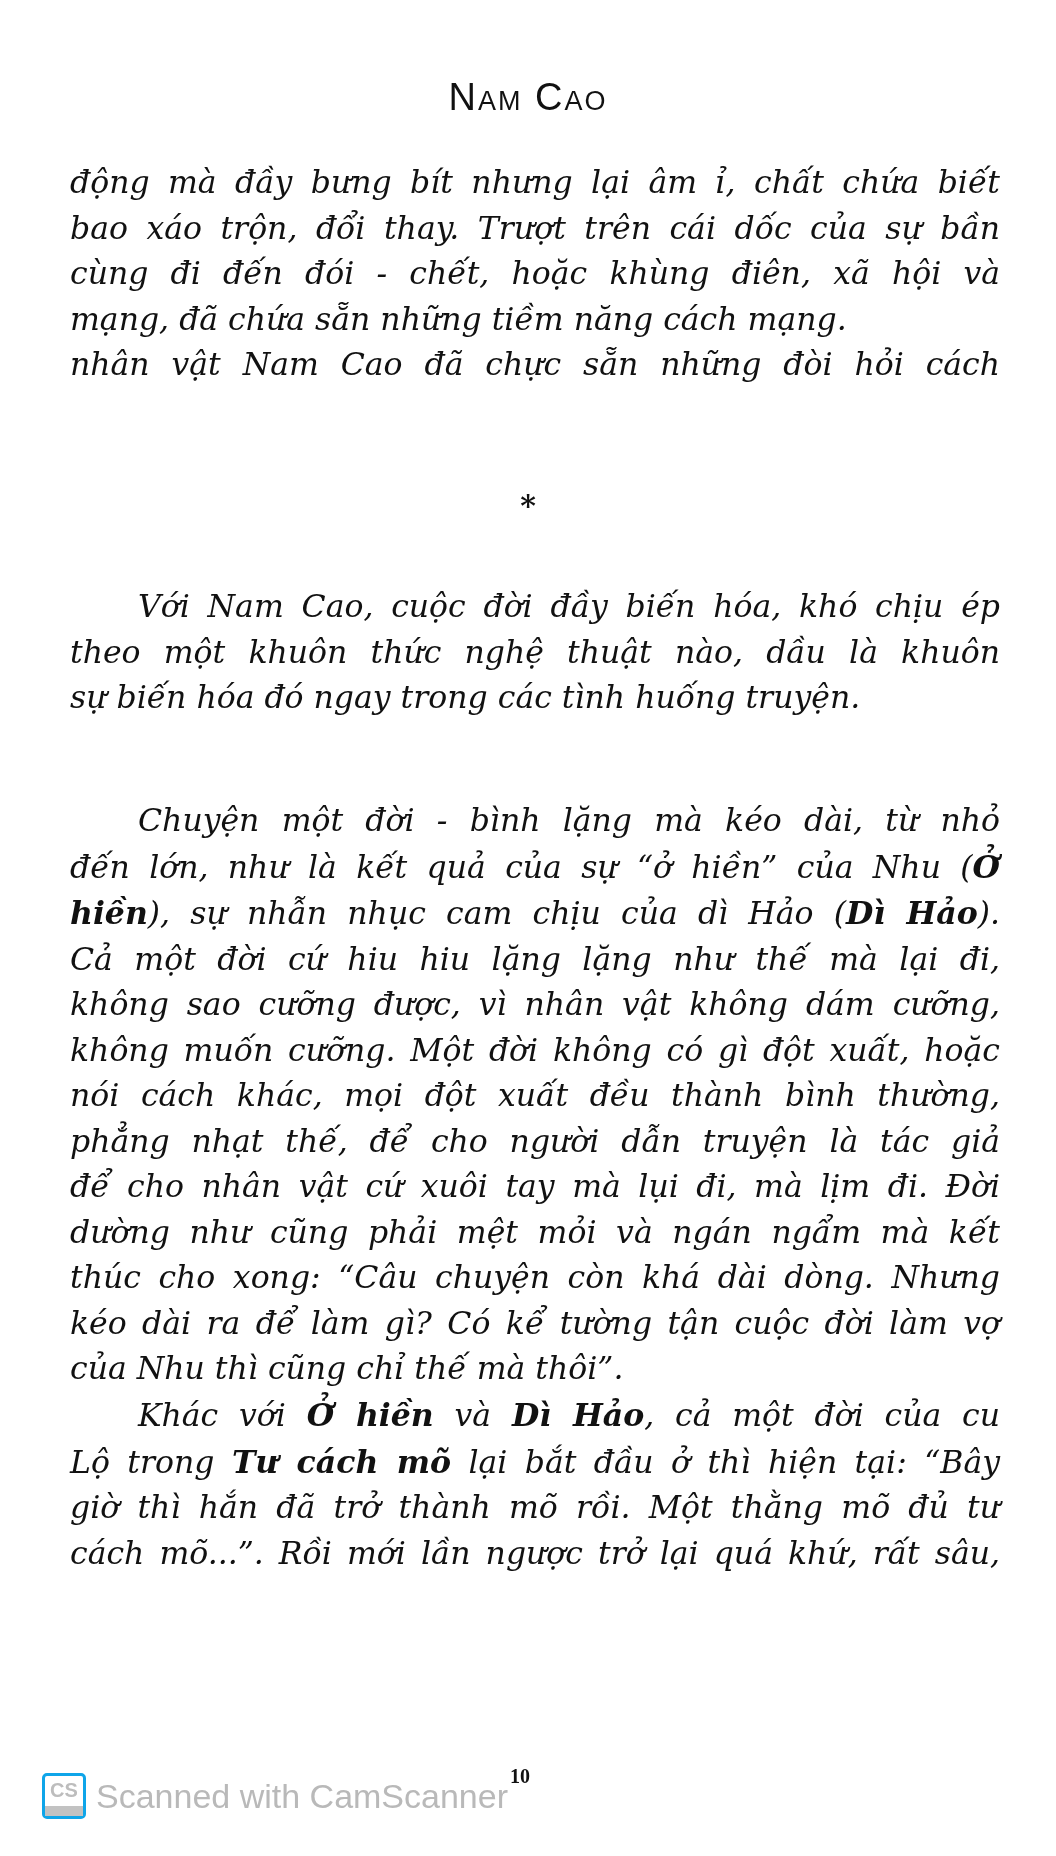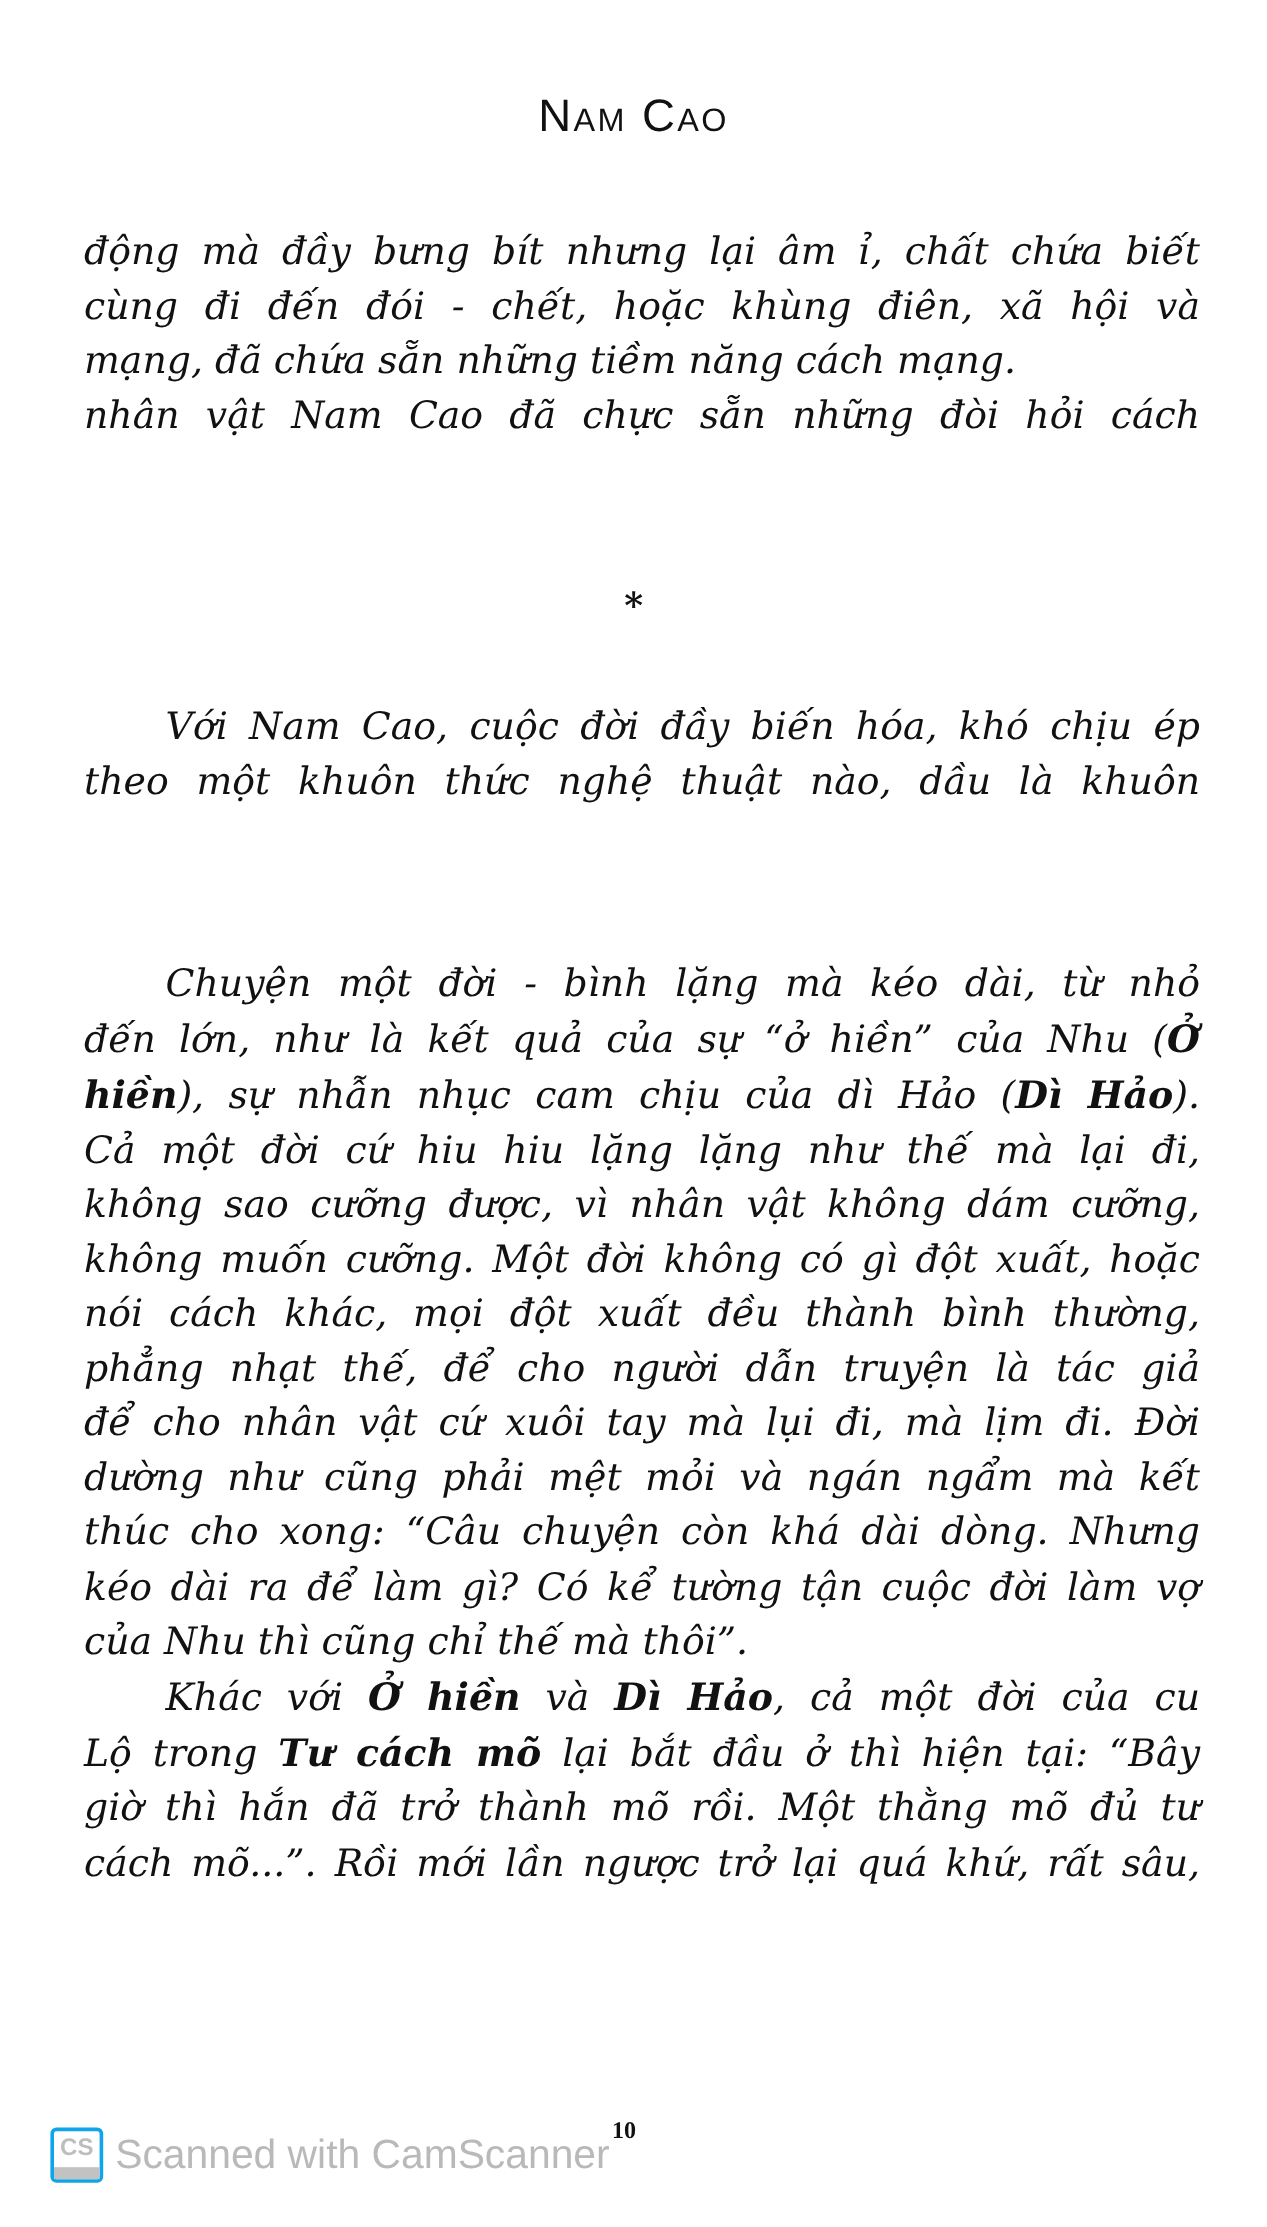--- a/index.html
+++ b/index.html
@@ -50,32 +50,34 @@
   }
   .cs-logo::after {
     content: ""; position: absolute; bottom: 0; left: 0; right: 0; height: 10px; background: #c2c2c2;
   }
 </style>
 </head>
 <body>
 
 <div class="header">Nam Cao</div>
 
-<div class="body-text" style="top:160px;margin-top:28px;">
+<div class="body-text" style="top:160px;">
   <span class="line">động mà đầy bưng bít nhưng lại âm ỉ, chất chứa biết</span>
+  <span class="line">bao xáo trộn, đổi thay. Trượt trên cái dốc của sự bần</span>
   <span class="line">cùng đi đến đói - chết, hoặc khùng điên, xã hội và</span>
   <span class="line last">mạng, đã chứa sẵn những tiềm năng cách mạng.</span>
   <span class="line">nhân vật Nam Cao đã chực sẵn những đòi hỏi cách</span>
 </div>
 
 <div class="star">*</div>
 
 <div class="body-text" style="top:584px;">
   <span class="line indent">Với Nam Cao, cuộc đời đầy biến hóa, khó chịu ép</span>
   <span class="line">theo một khuôn thức nghệ thuật nào, dầu là khuôn</span>
+  <span class="line last">sự biến hóa đó ngay trong các tình huống truyện.</span>
 </div>
 
 <div class="body-text" style="top:798px;">
   <span class="line indent">Chuyện một đời - bình lặng mà kéo dài, từ nhỏ</span>
   <span class="line"><span>đến lớn, như là kết quả của sự “ở hiền” của Nhu (</span><b>Ở</b></span>
   <span class="line"><b>hiền</b><span>), sự nhẫn nhục cam chịu của dì Hảo (</span><b>Dì Hảo</b><span>).</span></span>
   <span class="line">Cả một đời cứ hiu hiu lặng lặng như thế mà lại đi,</span>
   <span class="line">không sao cưỡng được, vì nhân vật không dám cưỡng,</span>
   <span class="line">không muốn cưỡng. Một đời không có gì đột xuất, hoặc</span>
   <span class="line">nói cách khác, mọi đột xuất đều thành bình thường,</span>

